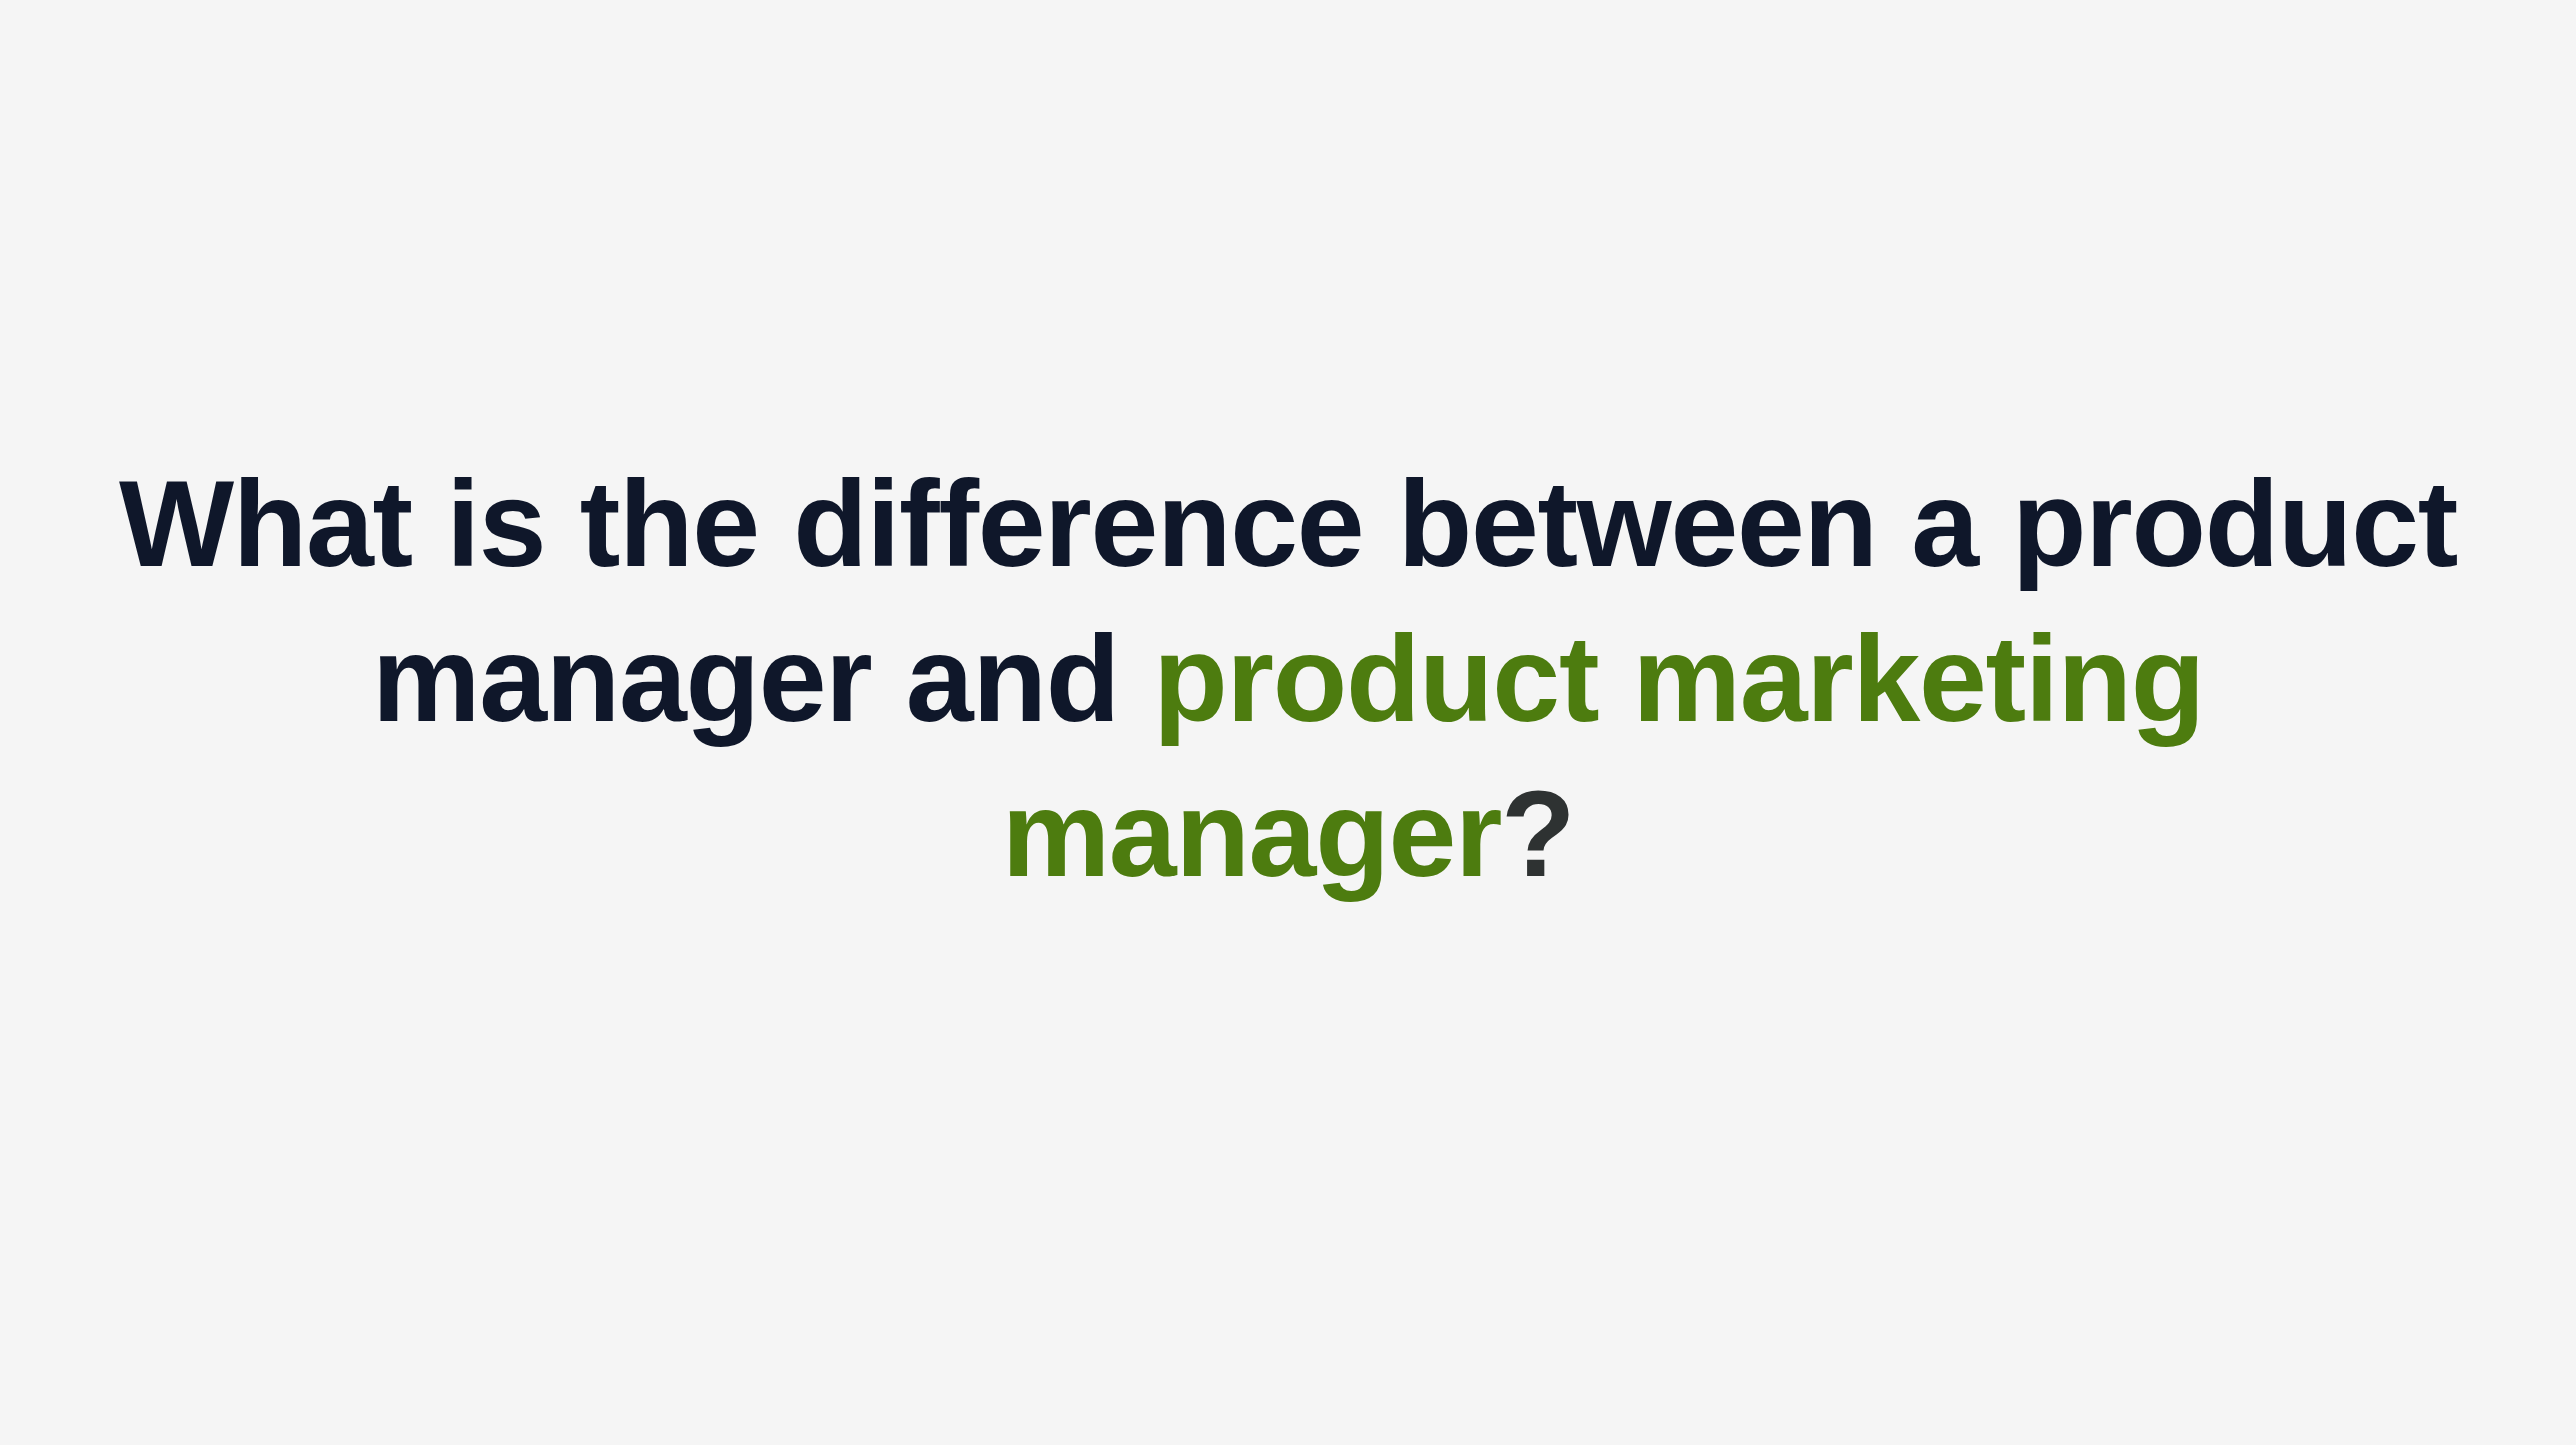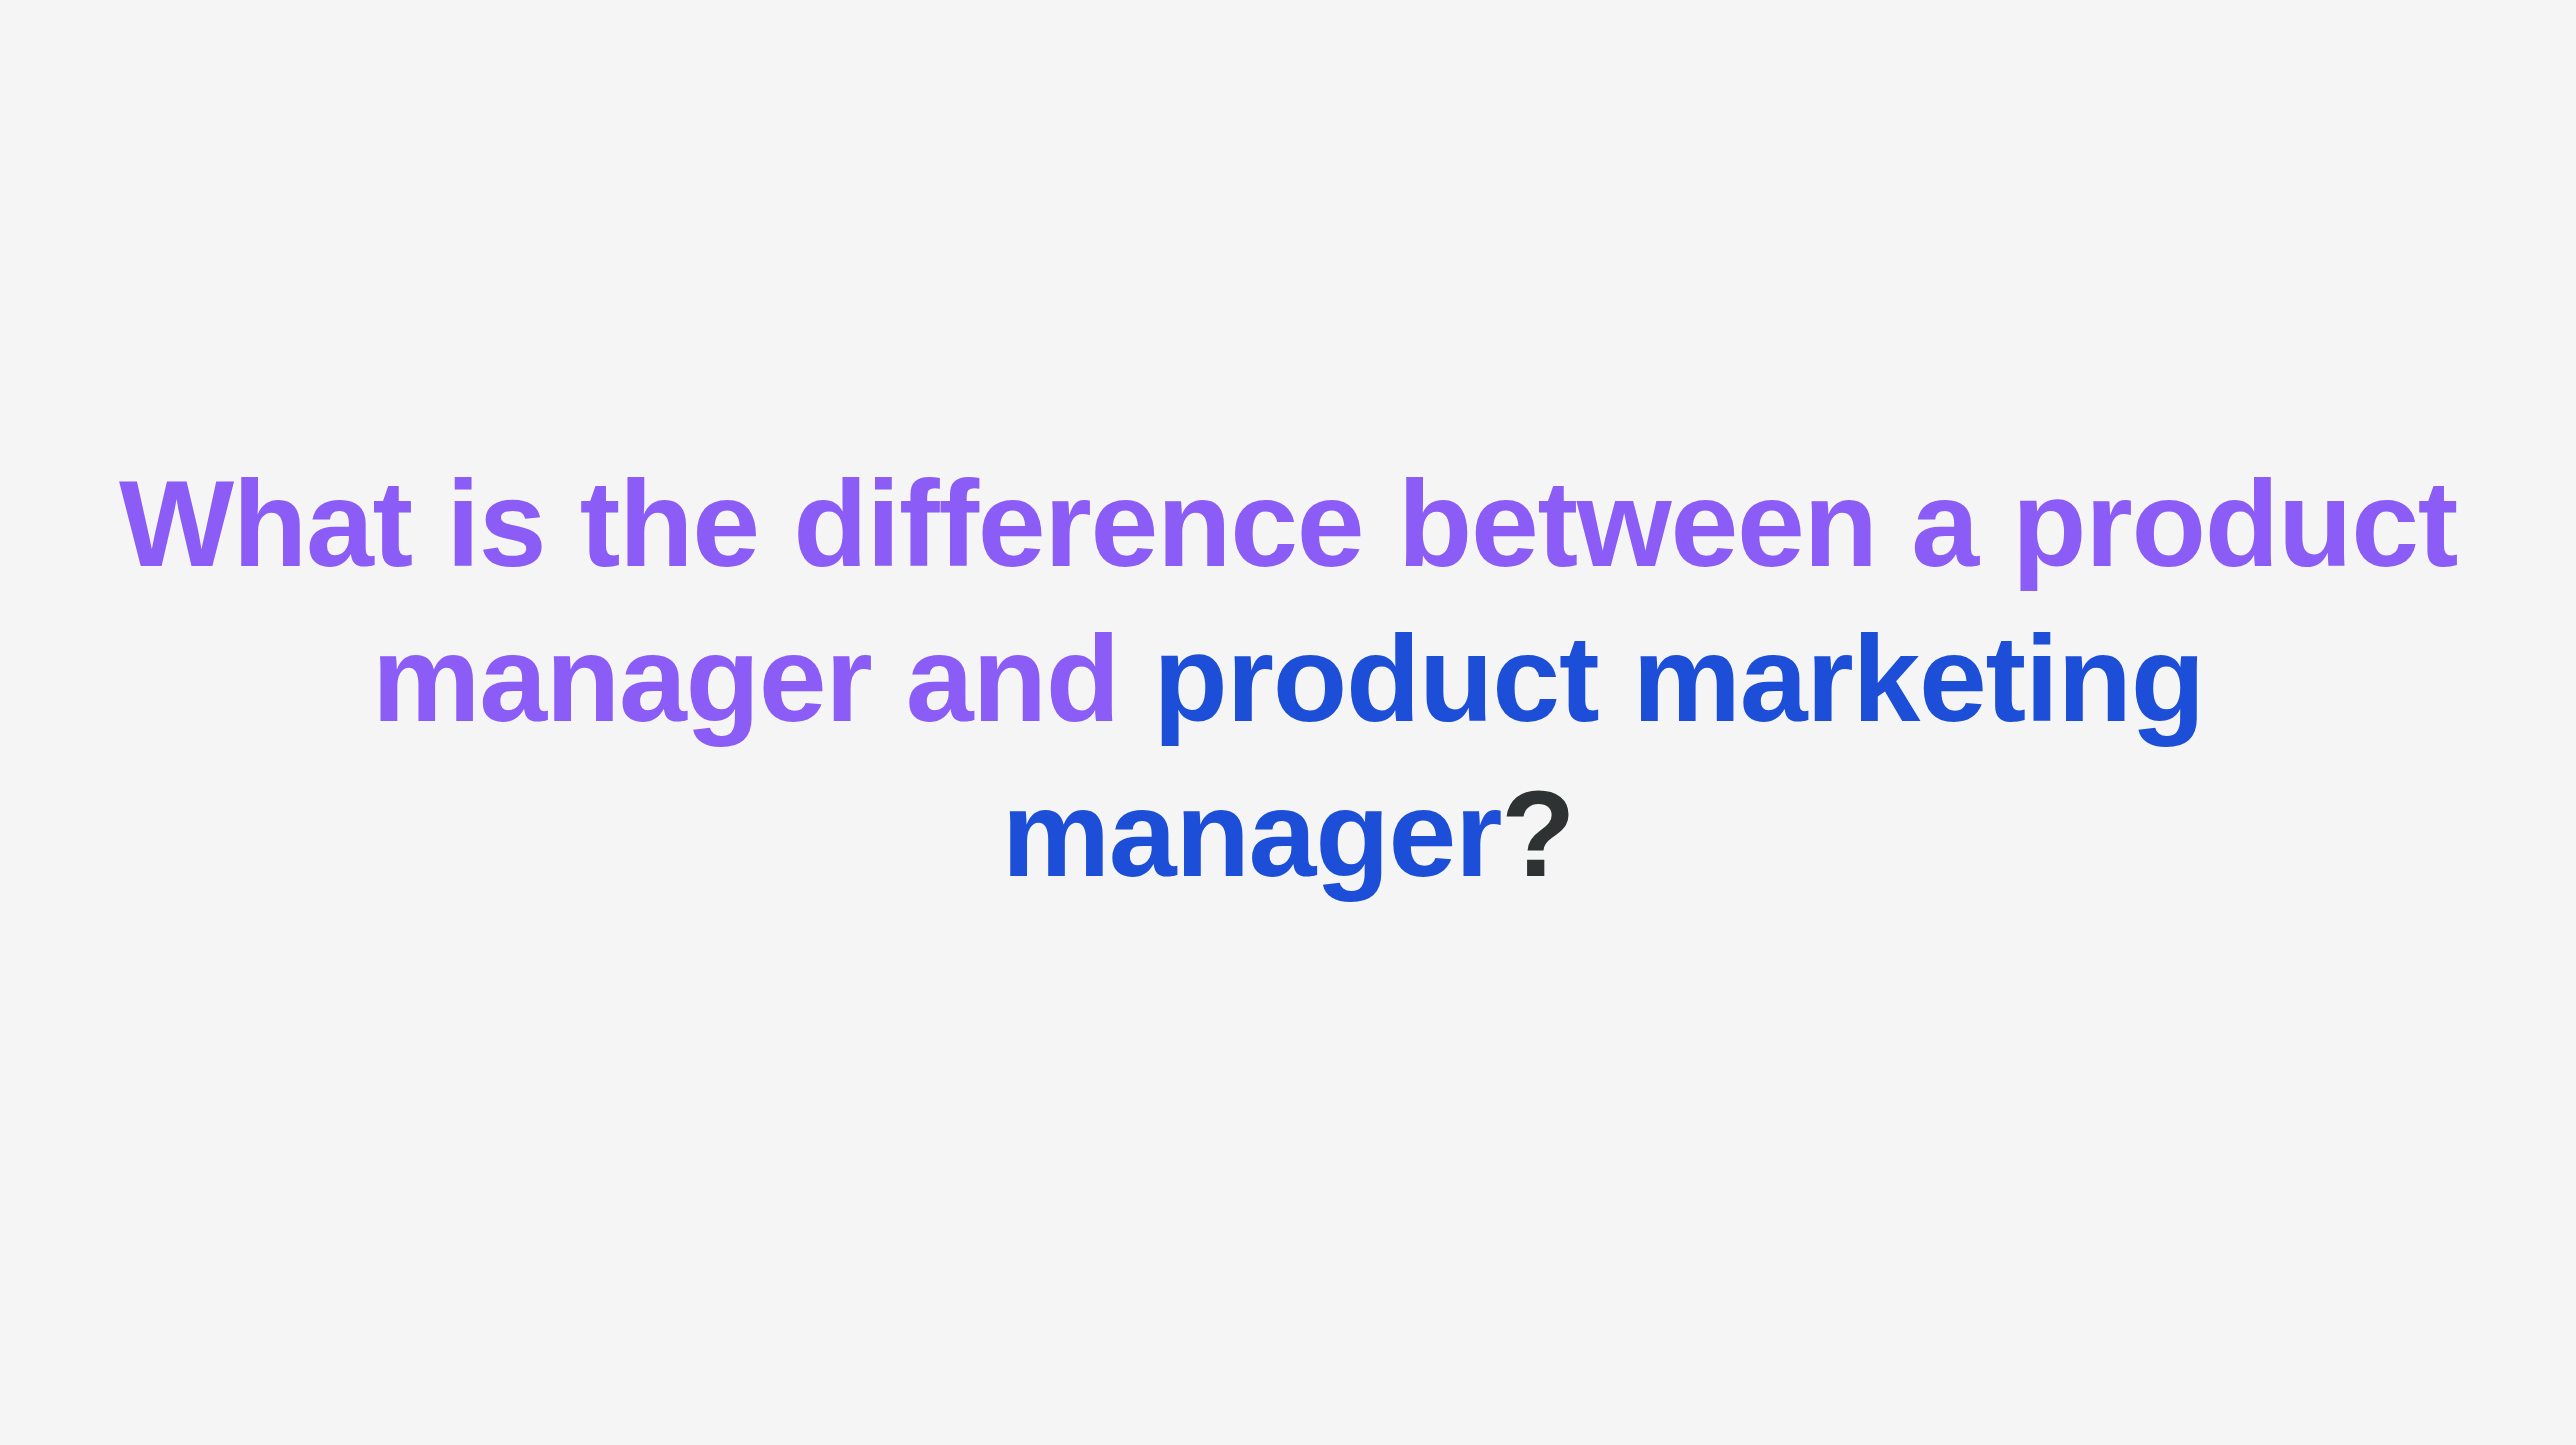--- a/index.html
+++ b/index.html
@@ -53,17 +53,17 @@
   .seg-default {
     color: #2e3232;
   }
 </style>
 </head>
 <body style="background: rgb(245, 245, 245);">
 
 <div id="slide" style="background: rgb(245, 245, 245);">
 
   <div id="headline-block">
-    <h1 id="headline"><span class="seg-default" style="color: #8b5cf6;">What is the difference between a product manager and </span><span class="seg-accent" style="color: #1d4ed8;">product marketing manager</span><span class="seg-default" style="color: rgb(46, 50, 50);">?</span></h1>
+    <h1 id="headline"><span class="seg-default" style="color: #0f172a;">What is the difference between a product manager and </span><span class="seg-accent" style="color: #4d7c0f;">product marketing manager</span><span class="seg-default" style="color: rgb(46, 50, 50);">?</span></h1>
   </div>
 
 </div>
 
 
 </body></html>

